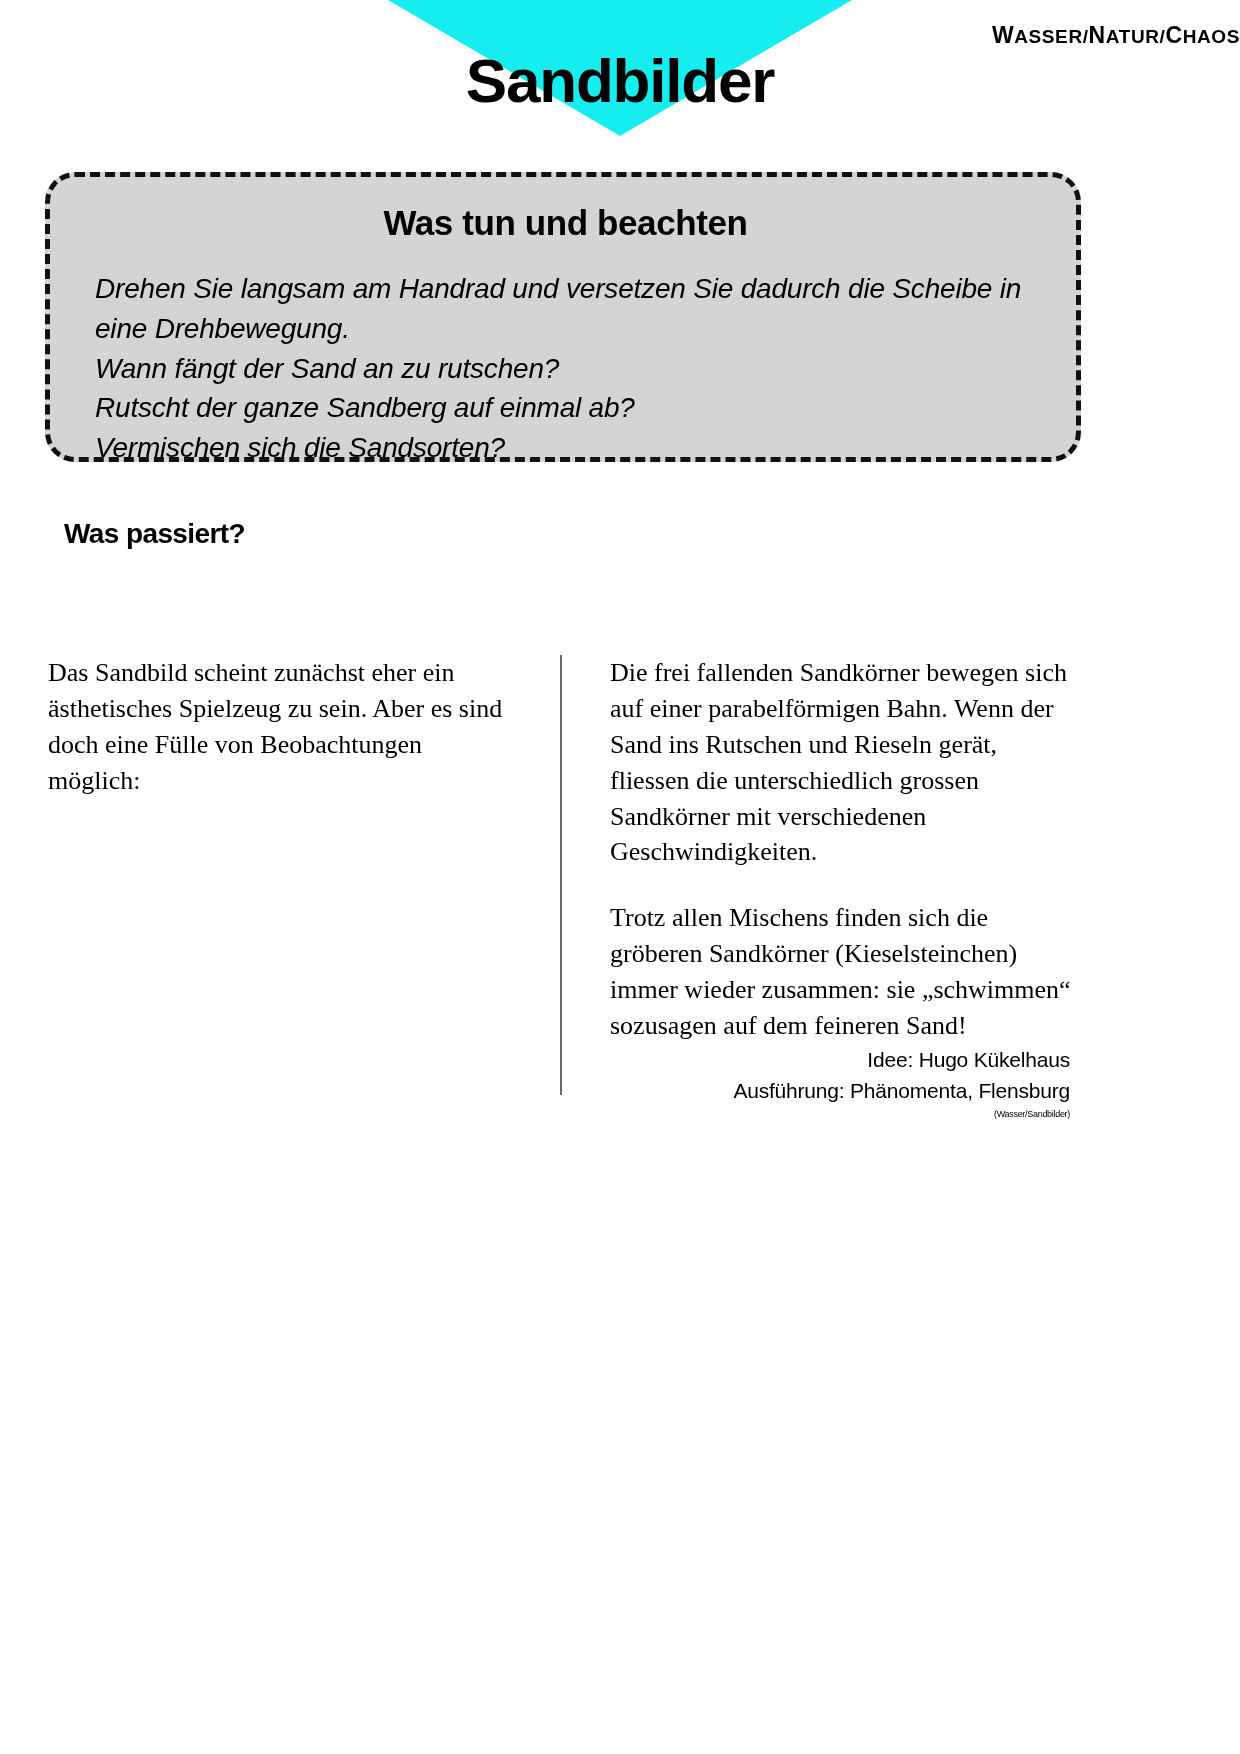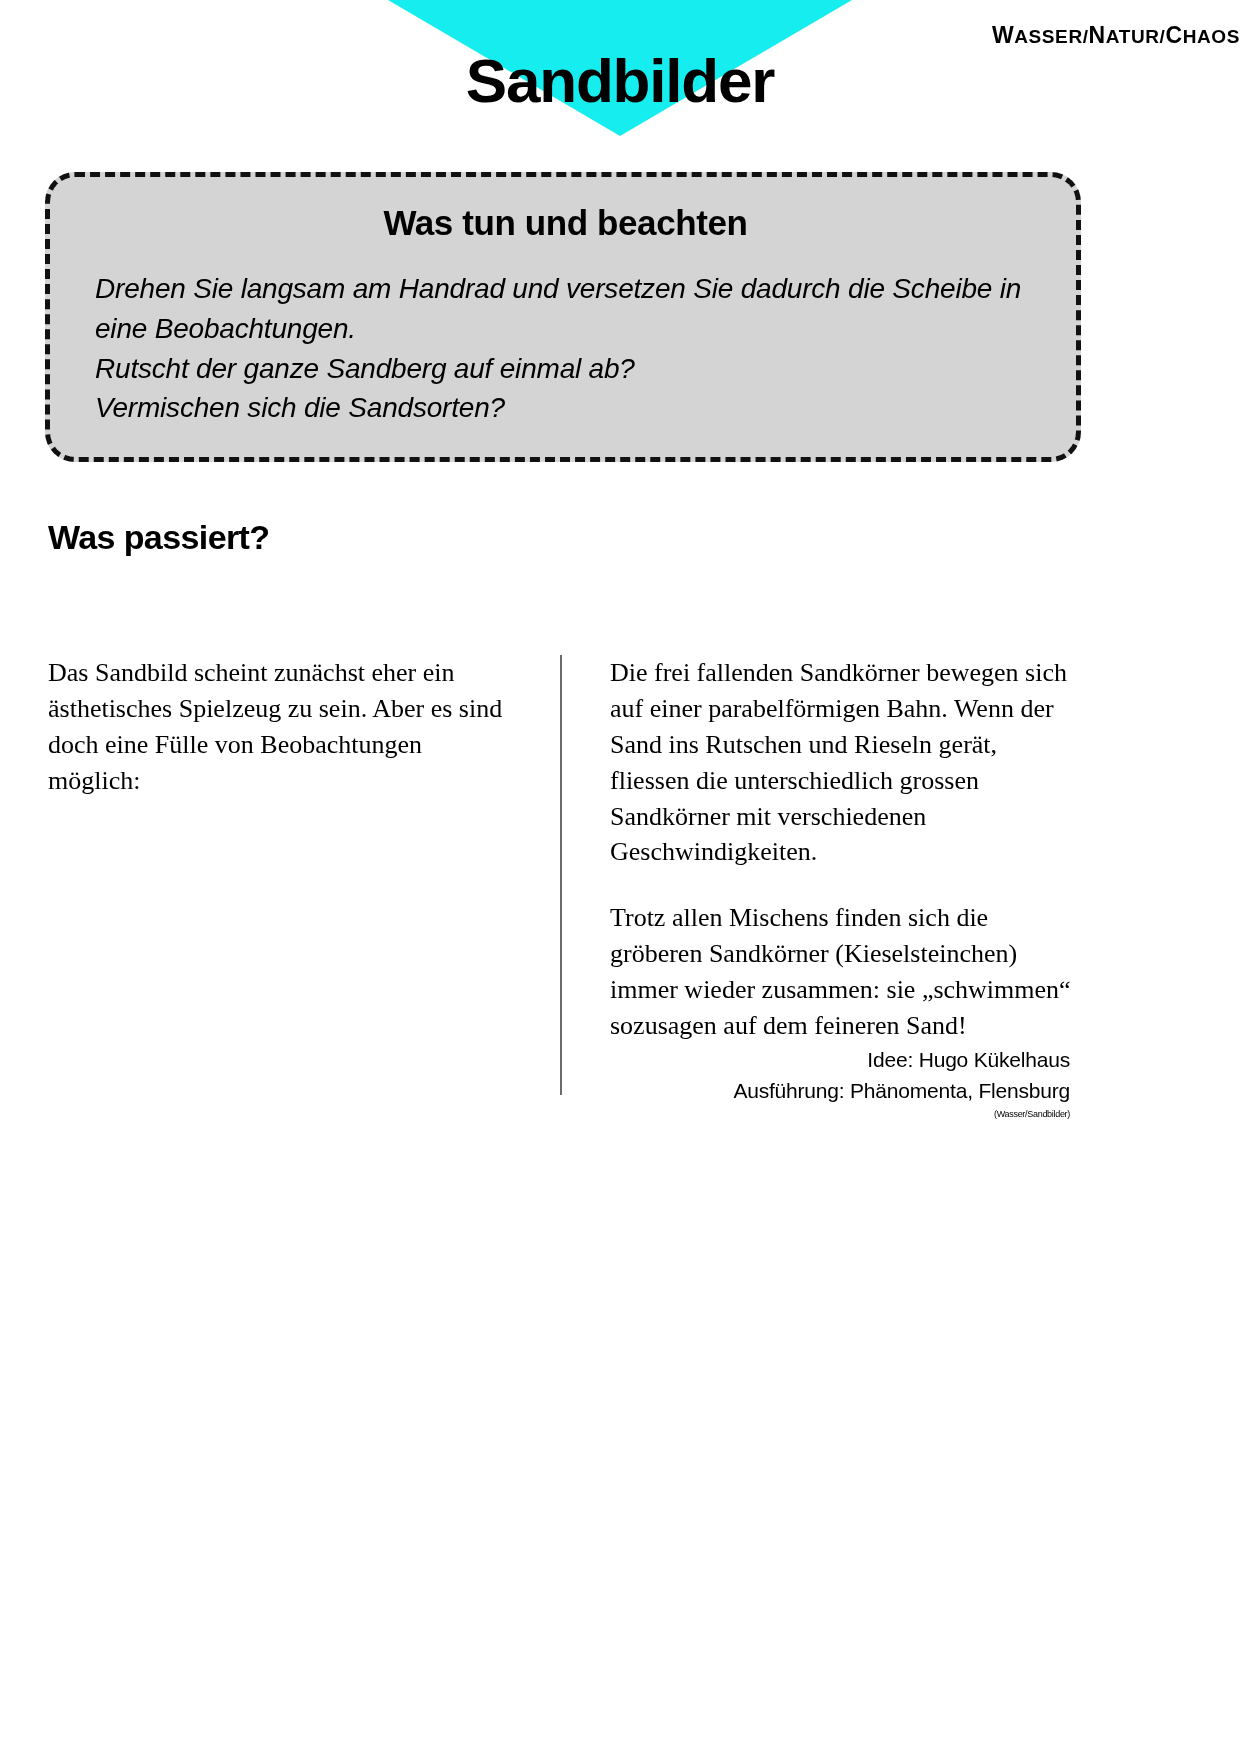--- a/index.html
+++ b/index.html
@@ -89,25 +89,25 @@
     font-style: italic;
     font-size: 28px;
     line-height: 1.42;
     letter-spacing: -0.2px;
   }
   .box-lines p { margin: 0; }
 
   
   .section-heading {
     position: absolute;
-    left: 48px;
+    left: 64px;
     top: 518px;
     font-family: "Liberation Sans", sans-serif;
     font-weight: 700;
-    font-size: 34px;
+    font-size: 28px;
     letter-spacing: -0.6px;
   }
 
   
   .columns {
     position: absolute;
     left: 48px;
     top: 655px;
     width: 1040px;
     height: 440px;
@@ -155,21 +155,22 @@
 
 <div class="header">
   <div class="banner-triangle"></div>
   <div class="kicker"><span class="big">W</span><span>ASSER</span><span>/</span><span class="big">N</span><span>ATUR</span><span>/</span><span class="big">C</span><span>HAOS</span></div>
   <div class="title">Sandbilder</div>
 </div>
 
 <div class="dashed-box">
   <div class="box-title">Was tun und beachten</div>
   <div class="box-lines">
-    <p>Drehen Sie langsam am Handrad und versetzen Sie dadurch die Scheibe in eine Beobachtungen.</p>
+    <p>Drehen Sie langsam am Handrad und versetzen Sie dadurch die Scheibe in eine Drehbewegung.</p>
+    <p>Wann fängt der Sand an zu rutschen?</p>
     <p>Rutscht der ganze Sandberg auf einmal ab?</p>
     <p>Vermischen sich die Sandsorten?</p>
   </div>
 </div>
 
 <div class="section-heading">Was passiert?</div>
 
 <div class="columns">
   <div class="col col-left body-text">
     <p>Das Sandbild scheint zunächst eher ein ästhetisches Spielzeug zu sein. Aber es sind doch eine Fülle von Beobachtungen möglich:</p>

